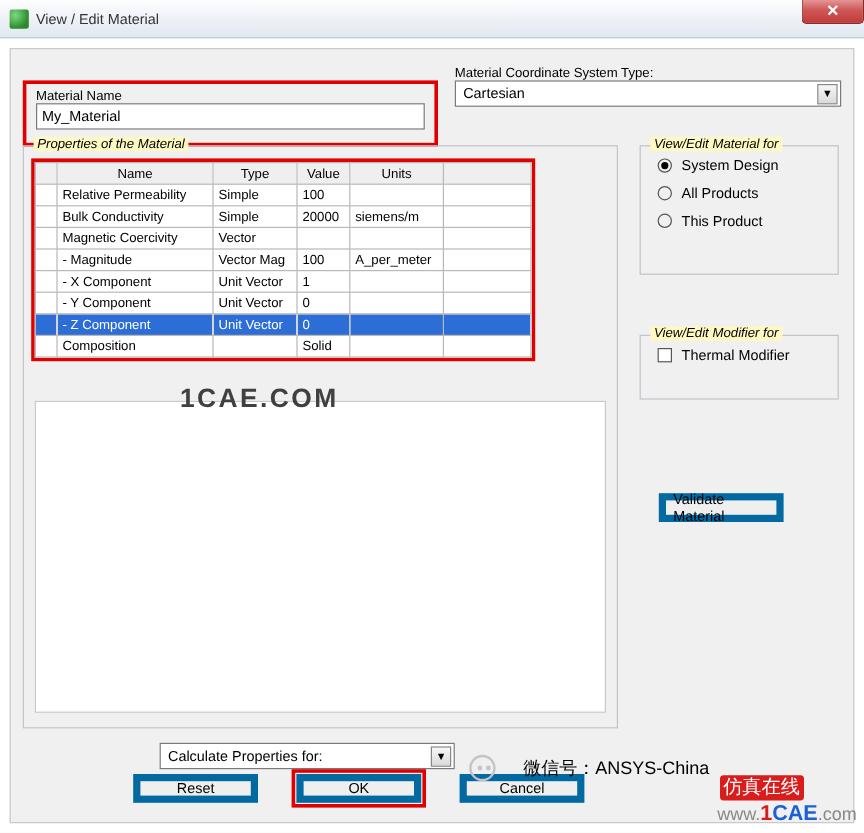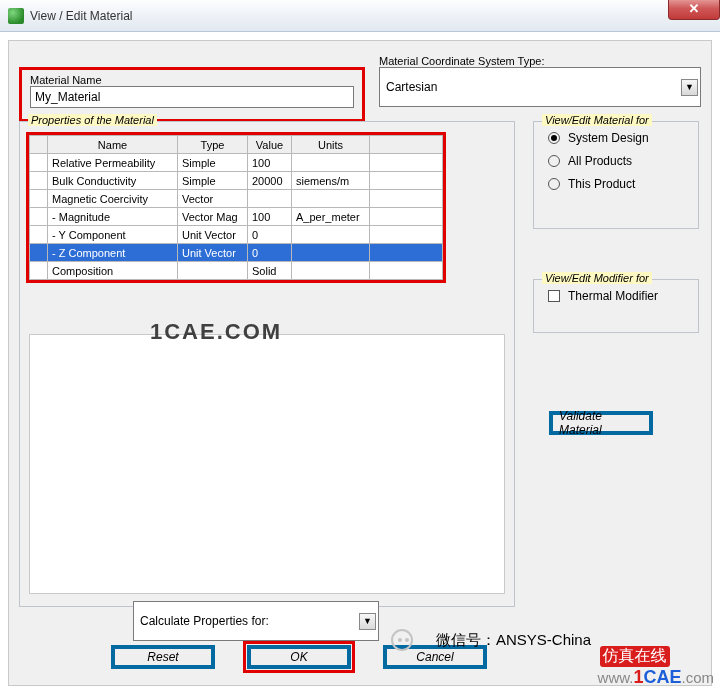--- a/index.html
+++ b/index.html
@@ -62,21 +62,21 @@
   background: #fff;
   padding: 2px 4px;
   font-family: inherit; font-size: 12px;
 }
 .coord-area {
   position: absolute;
   left: 370px; top: 14px; right: 10px;
 }
 .selectbox {
   width: 100%;
-  height: 40px;
+  height: 22px;
   border: 1px solid #7a7a7a;
   background: #fff;
   display: flex; align-items: center; justify-content: space-between;
   padding: 0 2px 0 6px;
 }
 .selectbox .arrow {
   width: 17px; height: 17px;
   border: 1px solid #888;
   background: linear-gradient(#f7f7f7,#d9d9d9);
   display: flex; align-items: center; justify-content: center;
@@ -139,26 +139,25 @@
   font-weight: bold;
   letter-spacing: 2px;
 }
 .calc-row {
   position: absolute;
   left: 124px; bottom: 44px;
   width: 246px;
 }
 .btn {
   height: 24px;
-  border: 4px solid #0369a1;
+  border: 6px solid #0369a1;
   background: #efefef;
   display: inline-flex; align-items: center; justify-content: center;
   font-size: 12px;
   padding: 0 6px;
-  font-style: italic;
 }
 .btn.wide { width: 104px; }
 .btnrow {
   position: absolute;
   left: 102px; bottom: 12px;
   display: flex; gap: 28px; align-items: center;
 }
 .ok-wrap { border: 3px solid #e10000; padding: 1px; }
 .vef-fs { left: 524px; top: 80px; width: 166px; height: 108px; }
 .vem-fs { left: 524px; top: 238px; width: 166px; height: 54px; }
@@ -290,20 +289,28 @@
             <tr>
               <td></td>
               <td>- Magnitude</td>
               <td>Vector Mag</td>
               <td>100</td>
               <td>A_per_meter</td>
               <td></td>
             </tr>
             <tr>
               <td></td>
+              <td>- X Component</td>
+              <td>Unit Vector</td>
+              <td>1</td>
+              <td></td>
+              <td></td>
+            </tr>
+            <tr>
+              <td></td>
               <td>- Y Component</td>
               <td>Unit Vector</td>
               <td>0</td>
               <td></td>
               <td></td>
             </tr>
             <tr class="sel">
               <td></td>
               <td>- Z Component</td>
               <td>Unit Vector</td>

